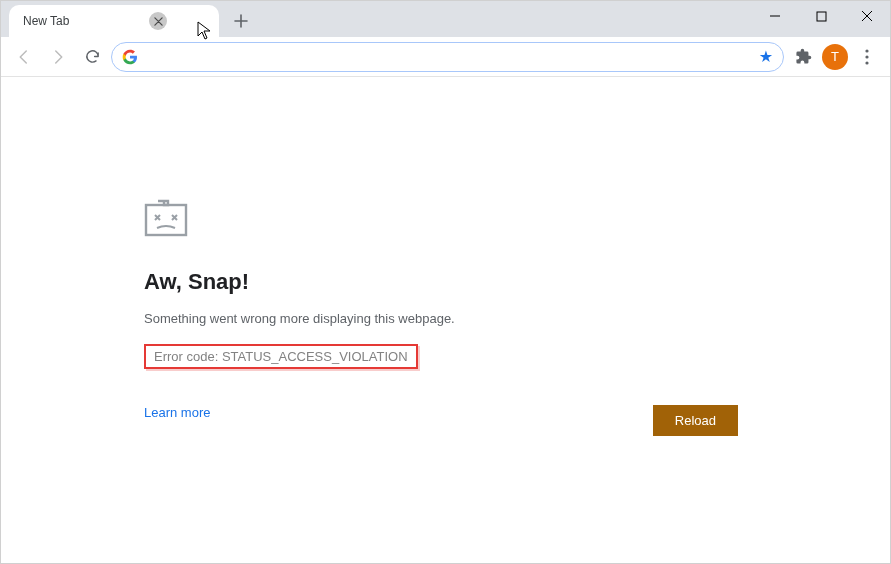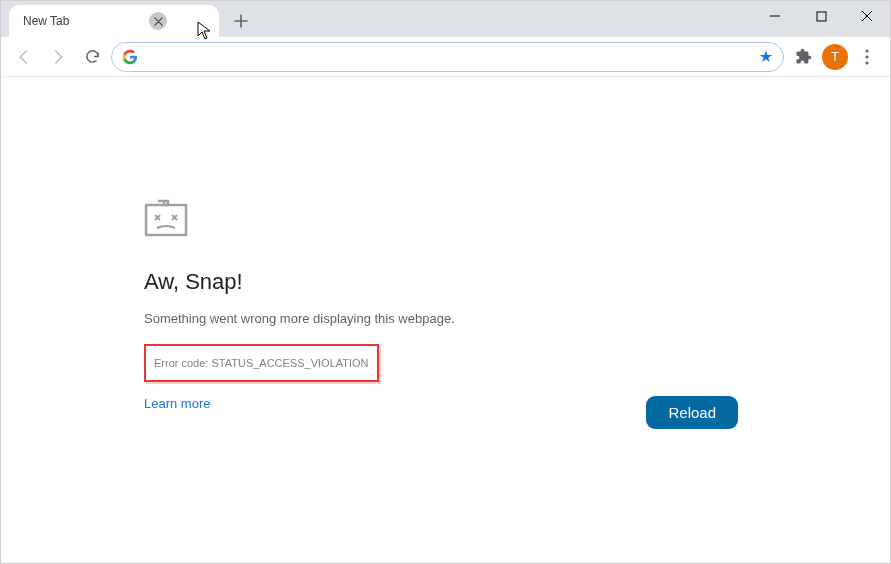--- a/index.html
+++ b/index.html
@@ -22,26 +22,26 @@
   .omnibox { flex: 1; height: 30px; border: 1px solid #a8c7fa; border-radius: 16px; display: flex; align-items: center; padding: 0 10px; gap: 8px; background:#fff;}
   .omnibox input { flex:1; border:none; outline:none; font-size:14px; background:transparent;}
   .g-logo { width:16px; height:16px; }
   .star { color:#1a73e8; font-size:16px; }
   .ext-btn,.menu-btn { width:30px;height:30px;display:flex;align-items:center;justify-content:center;cursor:pointer;border-radius:50%; color:#5f6368;}
   .avatar { width:26px;height:26px;border-radius:50%;background:#e8710a;color:#fff;display:flex;align-items:center;justify-content:center;font-size:13px;font-weight:500;cursor:pointer; }
   
   .content { flex:1; background:#fff; position:relative; }
   .error-page { position:absolute; left:143px; top:120px; width:600px; }
   .sad-icon { margin-bottom:28px; }
-  .err-title { font-size:22px; color:#202124; font-weight:400; margin-bottom:16px;}
+  .err-title { font-size:22px; color:#202124; font-weight:700; margin-bottom:16px;}
   .err-msg { font-size:13px; color:#5f6368; margin-bottom:18px;}
-  .err-code-box { display:inline-block; border:2px solid #e53935; padding:11px 8px; font-size:11px; color:#828282; margin-bottom:14px; box-shadow: 2px 2px 0 rgba(229,57,53,0.25);}
+  .err-code-box { display:inline-block; border:2px solid #e53935; padding:3px 8px; font-size:13px; color:#828282; margin-bottom:36px; box-shadow: 2px 2px 0 rgba(229,57,53,0.25);}
   .actions { display:flex; justify-content:space-between; align-items:flex-start; width:594px;}
   .learn-link { color:#1a73e8; font-size:13px; cursor:pointer; }
-  .reload-btn { background:#0369a1; color:#fff; border:none; padding:8px 22px; font-size:15px; border-radius:9px; cursor:pointer; font-weight:500;}
+  .reload-btn { background:#a16207; color:#fff; border:none; padding:8px 22px; font-size:13px; border-radius:0; cursor:pointer; font-weight:500;}
 </style>
 </head>
 <body>
 
 <div class="window">
 
   <div class="titlebar">
     <div class="tab">
       <span class="tab-title">New Tab</span>
       <span class="tab-close">

